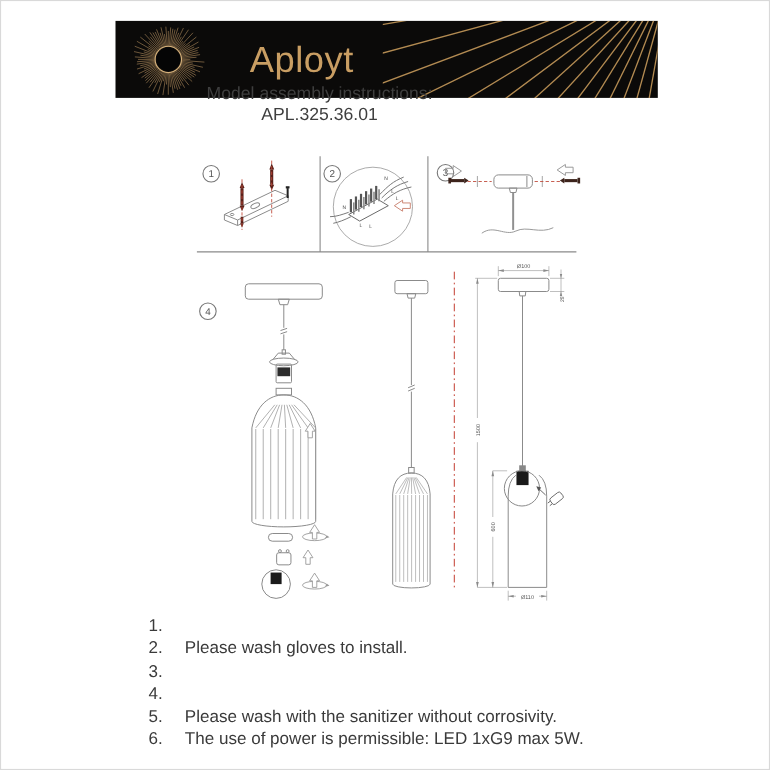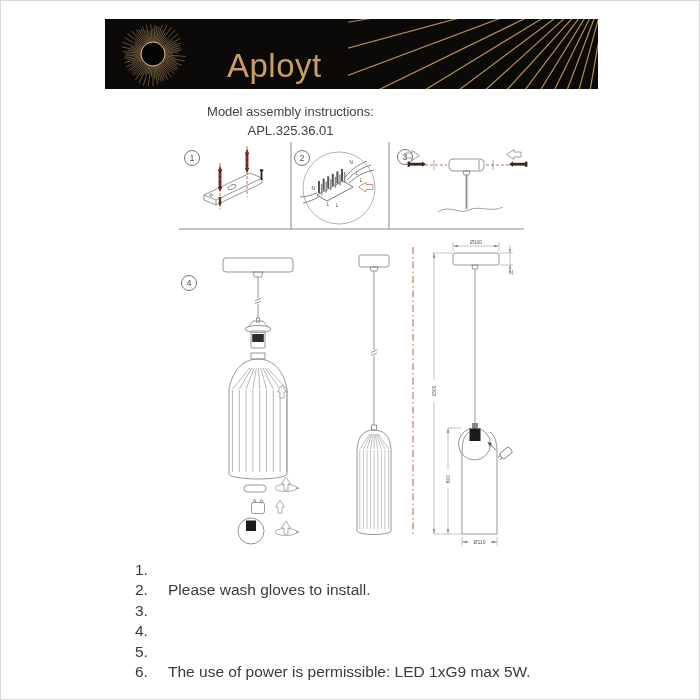--- a/index.html
+++ b/index.html
@@ -4,24 +4,24 @@
 <style>
   html,body{margin:0;padding:0;background:#fff;}
   body{width:700px;height:700px;position:relative;font-family:"Liberation Sans",sans-serif;}
   .page{position:absolute;inset:0;background:#fff;border:1px solid #d9d9d9;box-sizing:border-box;}
 
   
   .banner{position:absolute;left:104px;top:18px;width:493px;height:70px;background:#0b0a09;overflow:hidden;}
   .banner svg{position:absolute;top:0;}
   #logo-burst{left:12px;width:72px;height:70px;}
   #corner-burst{right:0;width:250px;height:70px;}
-  .brand{position:absolute;left:122px;top:28px;font-size:33px;font-weight:500;color:#c99e63;letter-spacing:.5px;}
+  .brand{position:absolute;left:122px;top:16px;font-size:33px;font-weight:500;color:#c99e63;letter-spacing:.5px;}
 
   
-  .title{position:absolute;left:0;top:102px;width:579px;text-align:center;color:#3f3f3f;font-size:13px;line-height:18.5px;}
+  .title{position:absolute;left:0;top:76px;width:579px;text-align:center;color:#3f3f3f;font-size:16px;line-height:18.5px;}
 
   
   .num-circle{position:absolute;width:14px;height:14px;border:1px solid #777;border-radius:50%;
     font-size:9px;color:#555;display:flex;align-items:center;justify-content:center;background:#fff;}
 
   
   .diagram{position:absolute;left:0;top:0;}
 
   
   .instructions{position:absolute;left:134px;top:559px;color:#3a3a3a;font-size:15.5px;}
@@ -415,19 +415,20 @@
       <span>Please wash gloves to install.</span>
     </div>
     <div class="instr-row">
       <span class="instr-num">3.</span>
     </div>
     <div class="instr-row">
       <span class="instr-num">4.</span>
     </div>
     <div class="instr-row">
       <span class="instr-num">5.</span>
+      <span>Please wash with the sanitizer without corrosivity.</span>
     </div>
     <div class="instr-row">
       <span class="instr-num">6.</span>
       <span>The use of power is permissible: LED 1xG9 max 5W.</span>
     </div>
   </div>
 </div>
 
 </body></html>

